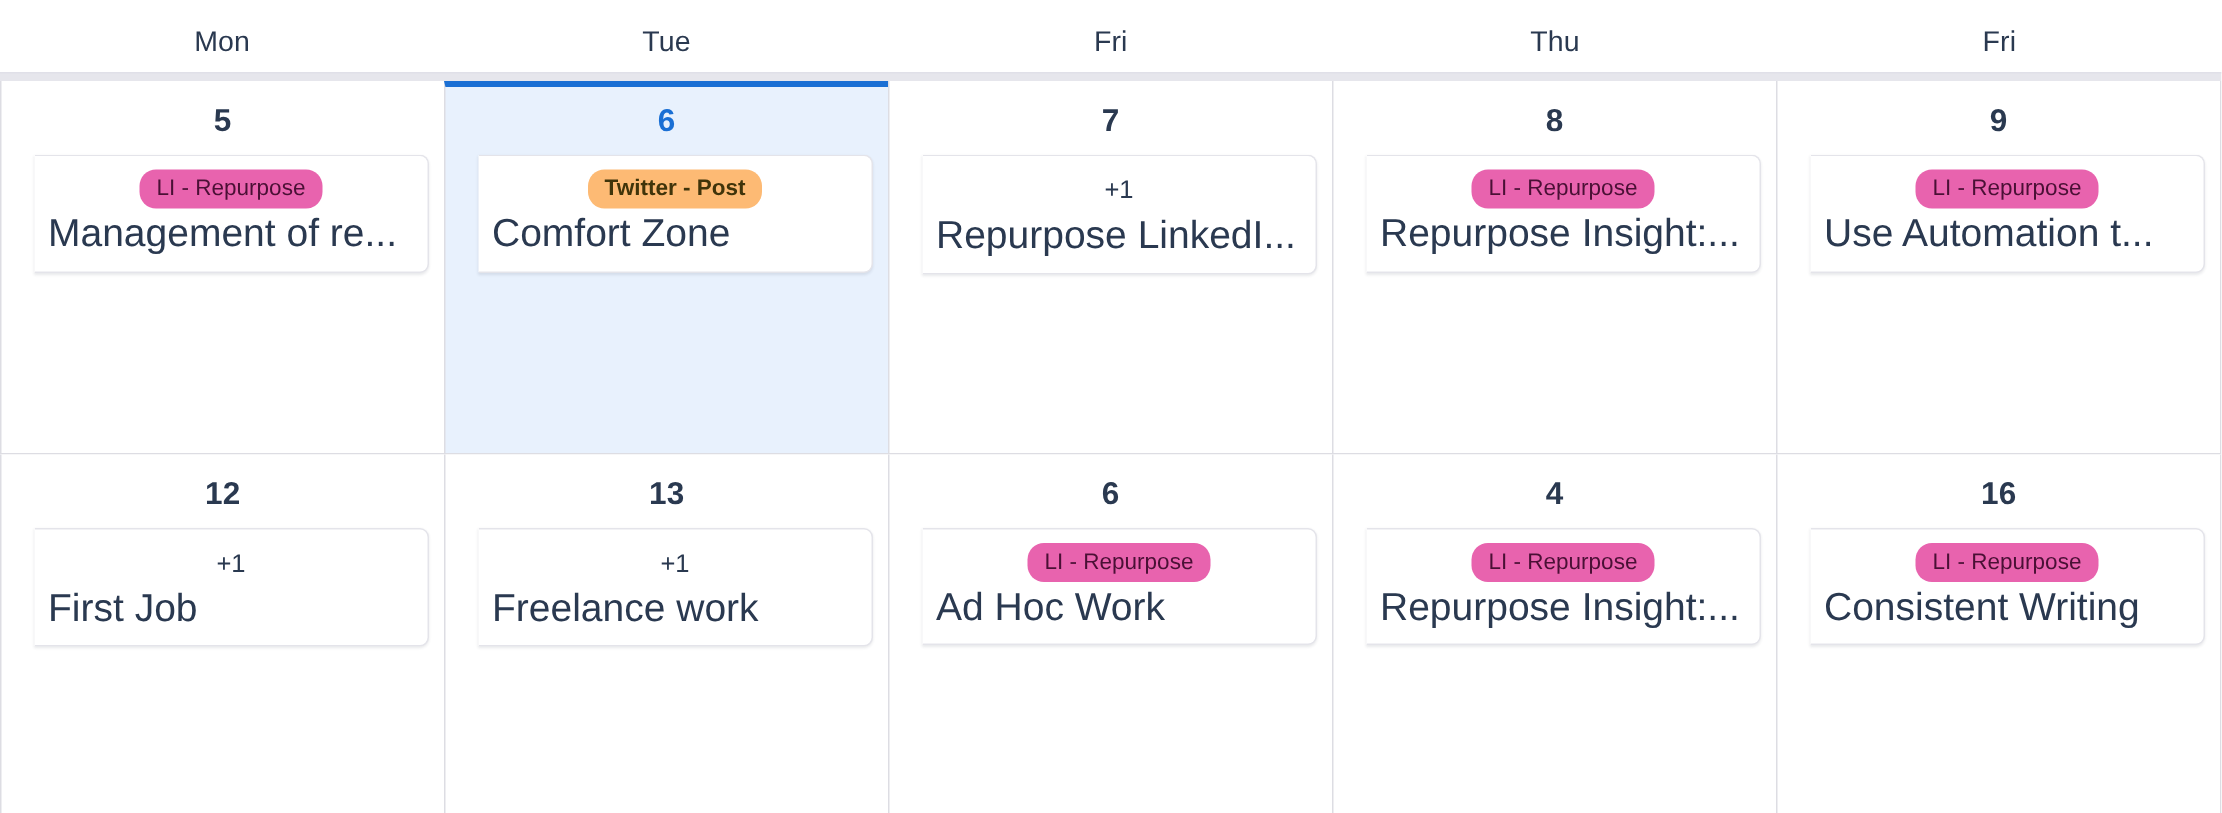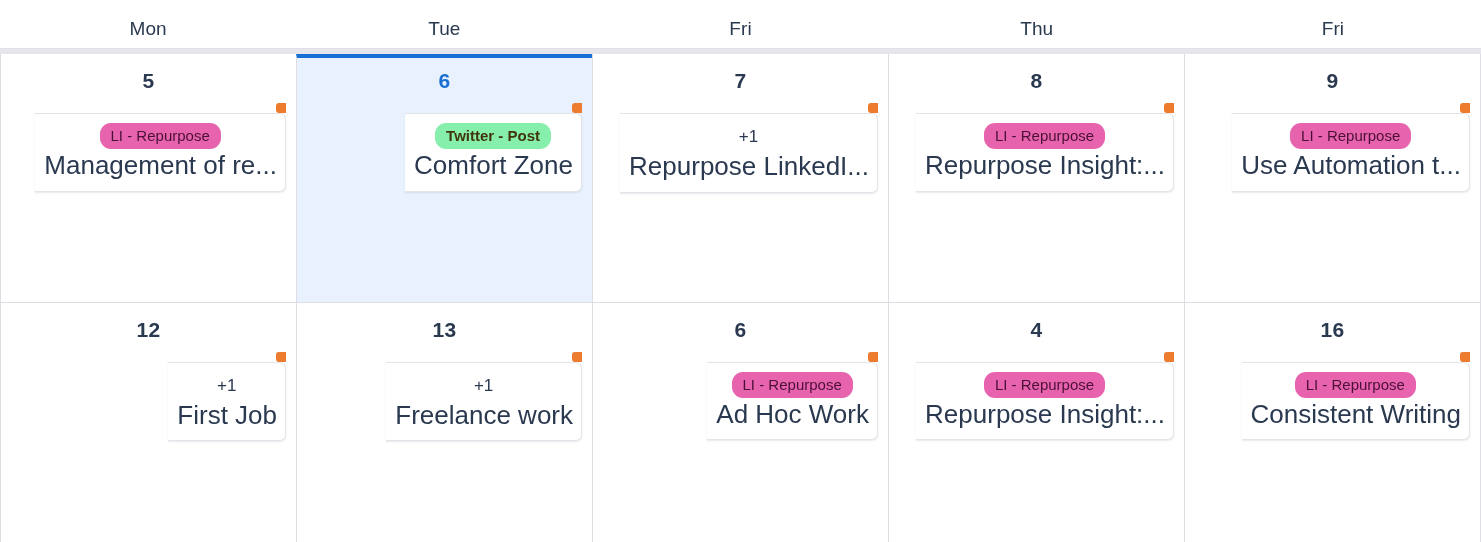--- a/index.html
+++ b/index.html
@@ -111,23 +111,22 @@
     color: #1a6fd4;
     padding-top: 12px;
   }
 
   
   .events {
     padding: 0 10px 0 12px;
   }
   .event {
     display: flex;
-    align-items: flex-end;
+    align-items: center;
     margin-bottom: 6px;
-    flex-direction: column;
   }
   .event-bar {
     flex: 0 0 10px;
     width: 10px;
     border-radius: 3px 0 0 3px;
     background: #ee7c2f;
   }
   .event-body {
     flex: 1 1 auto;
     min-width: 0;
@@ -152,21 +151,21 @@
     padding: 5px 11px 6px 11px;
     border-radius: 11px;
     white-space: nowrap;
     font-weight: 400;
   }
   .event-tag.pink {
     background: #e863ae;
     color: #4a1035;
   }
   .event-tag.gold {
-    background: #86efac;
+    background: #fdba74;
     color: #40340a;
     font-weight: 700;
   }
   .event-tag.plain {
     background: transparent;
     color: #2a3950;
     font-size: 17px;
     padding: 5px 4px 5px 4px;
     font-weight: 400;
   }

